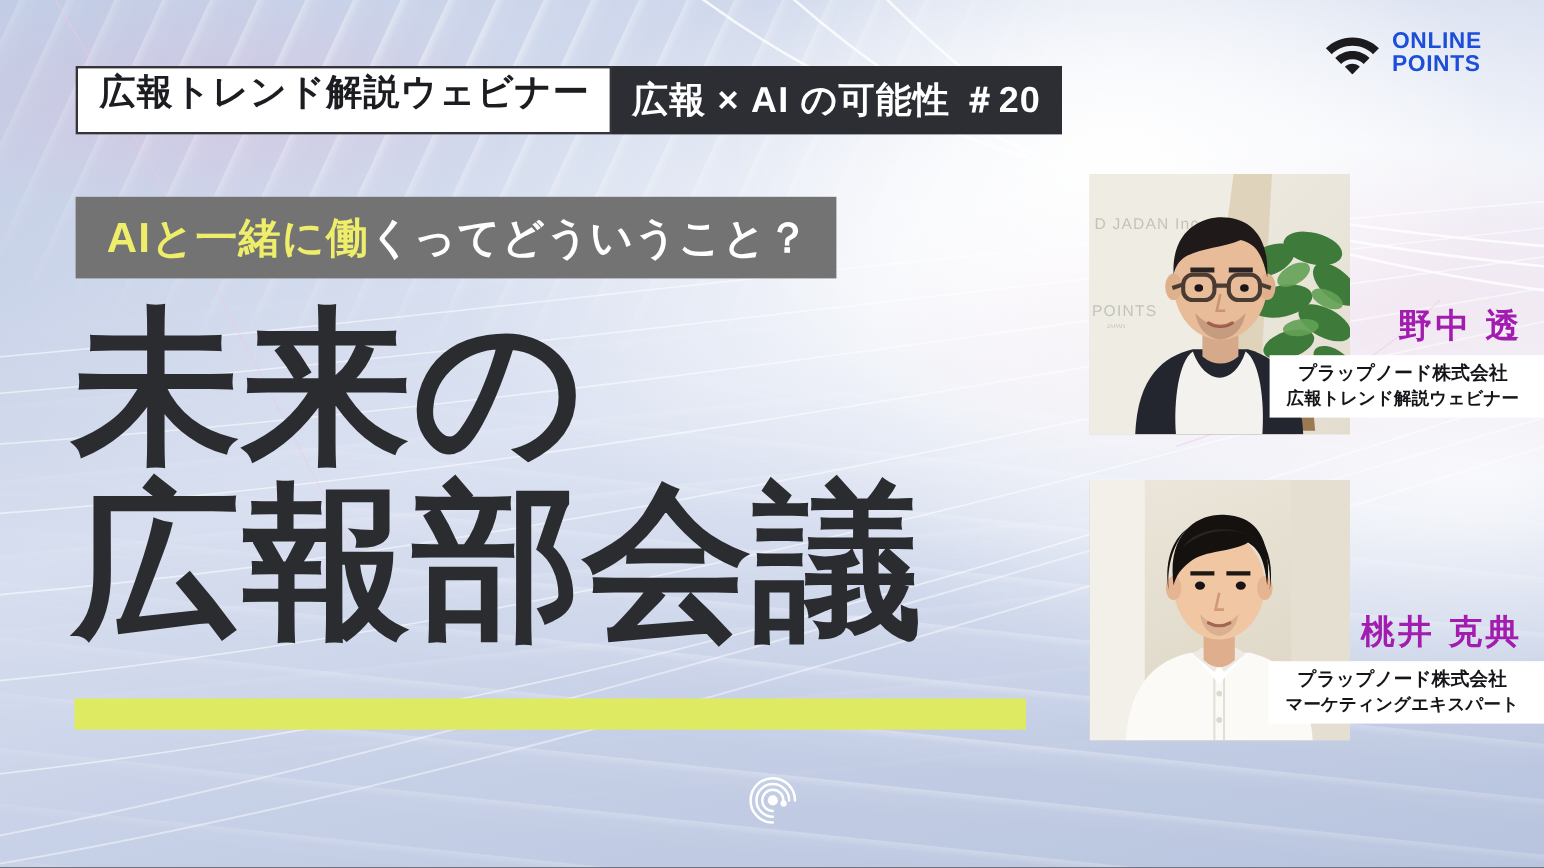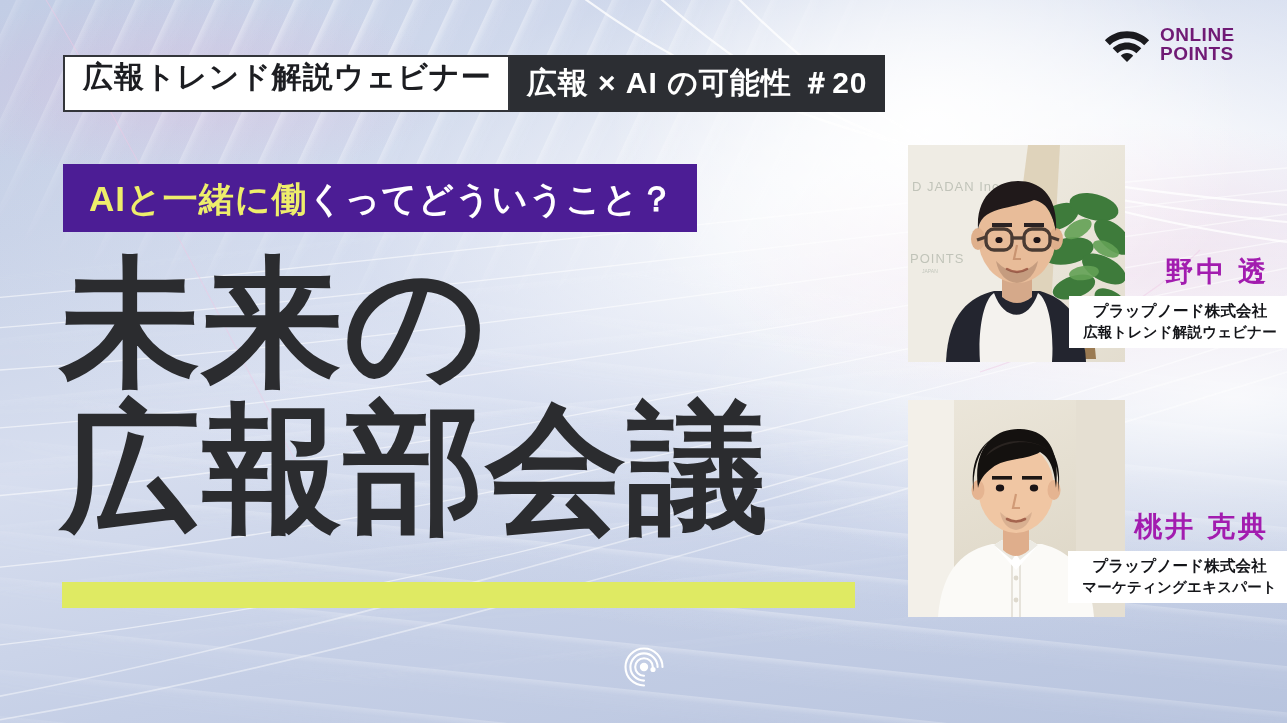--- a/index.html
+++ b/index.html
@@ -71,21 +71,21 @@
   .bg-arcs { overflow: hidden; }
   .bg-arcs svg { position: absolute; inset: 0; width: 100%; height: 100%; }
 
   
   #webinar-badge {
     position: absolute; left: 1104px; top: 26px;
     display: flex; align-items: center; gap: 10px;
   }
   #webinar-badge .wifi { width: 46px; height: 34px; display: block; }
   #webinar-badge .wb-text {
-    color: #701a75; font-weight: bold; font-size: 19px;
+    color: #1d4ed8; font-weight: bold; font-size: 19px;
     line-height: 0.98; letter-spacing: .5px;
   }
   #webinar-badge .wb-text div { white-space: nowrap; }
 
   
   #series-row {
     position: absolute; left: 63px; top: 55px;
     display: flex; align-items: stretch; height: 57px;
   }
   #series-white {
@@ -104,21 +104,21 @@
     padding: 0 17px;
   }
   #series-dark span {
     color: #ffffff; font-weight: bold; font-size: 30px;
     letter-spacing: 1px; white-space: nowrap;
   }
 
   
   #question-band {
     position: absolute; left: 63px; top: 164px;
-    background: #4c1d95;
+    background: #737373;
     height: 68px;
     display: flex; align-items: center;
     padding: 0 22px 0 26px;
   }
   #question-band .q-text {
     font-size: 35px; font-weight: bold; letter-spacing: 1px;
     white-space: nowrap; line-height: 1;
   }
   #question-band .q-hl { color: #eeee6b; }
   #question-band .q-rest { color: #ffffff; }
@@ -165,21 +165,21 @@
   #sp1-name  { position: absolute; left: 0; top: 253px; width: 1279px; text-align: right; }
   #sp1-affil { position: absolute; right: 0; top: 296px; }
   #sp2-name  { position: absolute; left: 0; top: 508px; width: 1279px; text-align: right; }
   #sp2-affil { position: absolute; right: 0; top: 551px; }
 
   .name-block {
     color: #a21caf; font-weight: bold; font-size: 28px;
     letter-spacing: 3px; padding-right: 10px; white-space: nowrap;
   }
   .affil-block {
-    background: #ffffff; padding: 5px 10px 6px 14px;
+    background: #ffffff; padding: 5px 21px 6px 14px;
     text-align: center; white-space: nowrap;
   }
   .affil-block .l1 { color: #141519; font-weight: bold; font-size: 15.5px; letter-spacing: .2px; }
   .affil-block .l2 { color: #141519; font-weight: bold; font-size: 14.5px; letter-spacing: .2px; margin-top: 1px; }
 
   
   #footer-logo {
     position: absolute; left: 0; right: 0; top: 645px;
     display: flex; align-items: center; justify-content: center; gap: 14px;
   }

